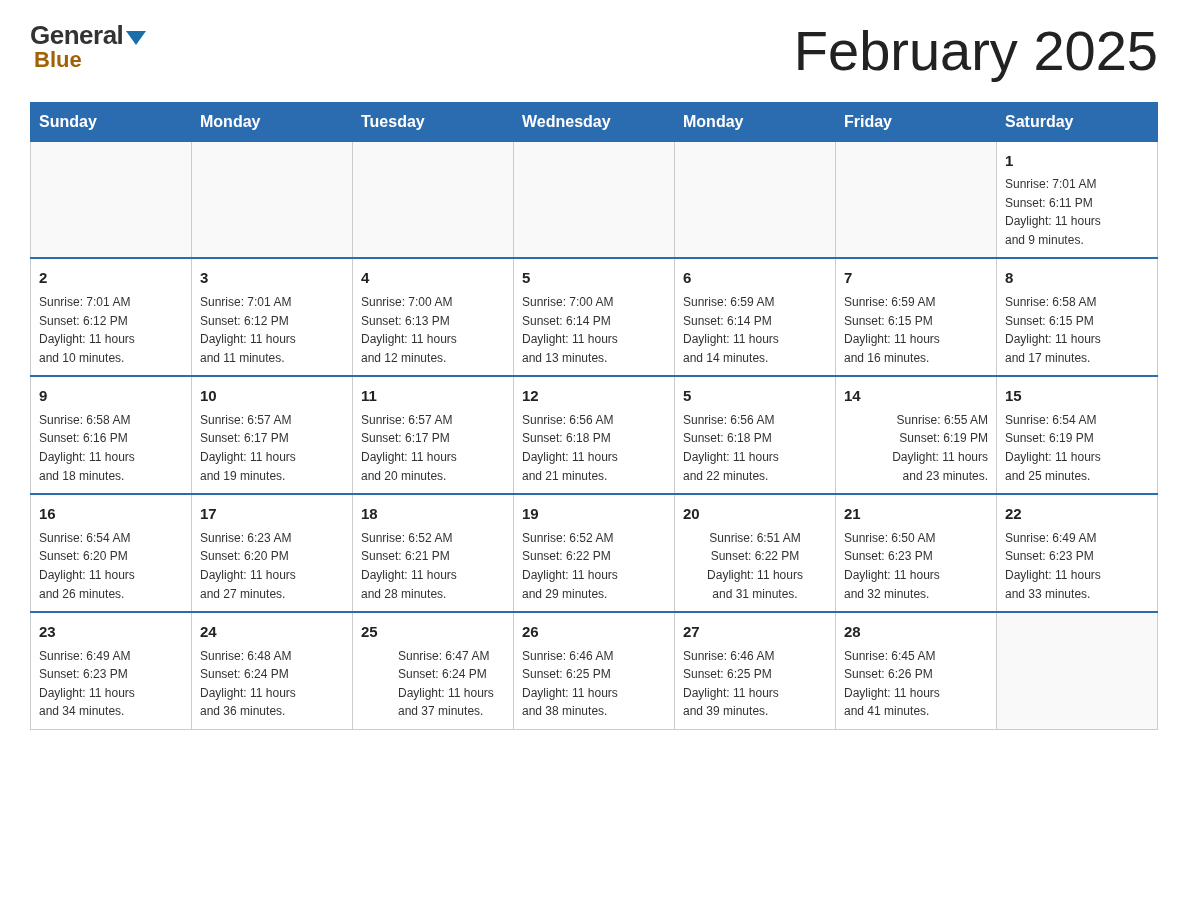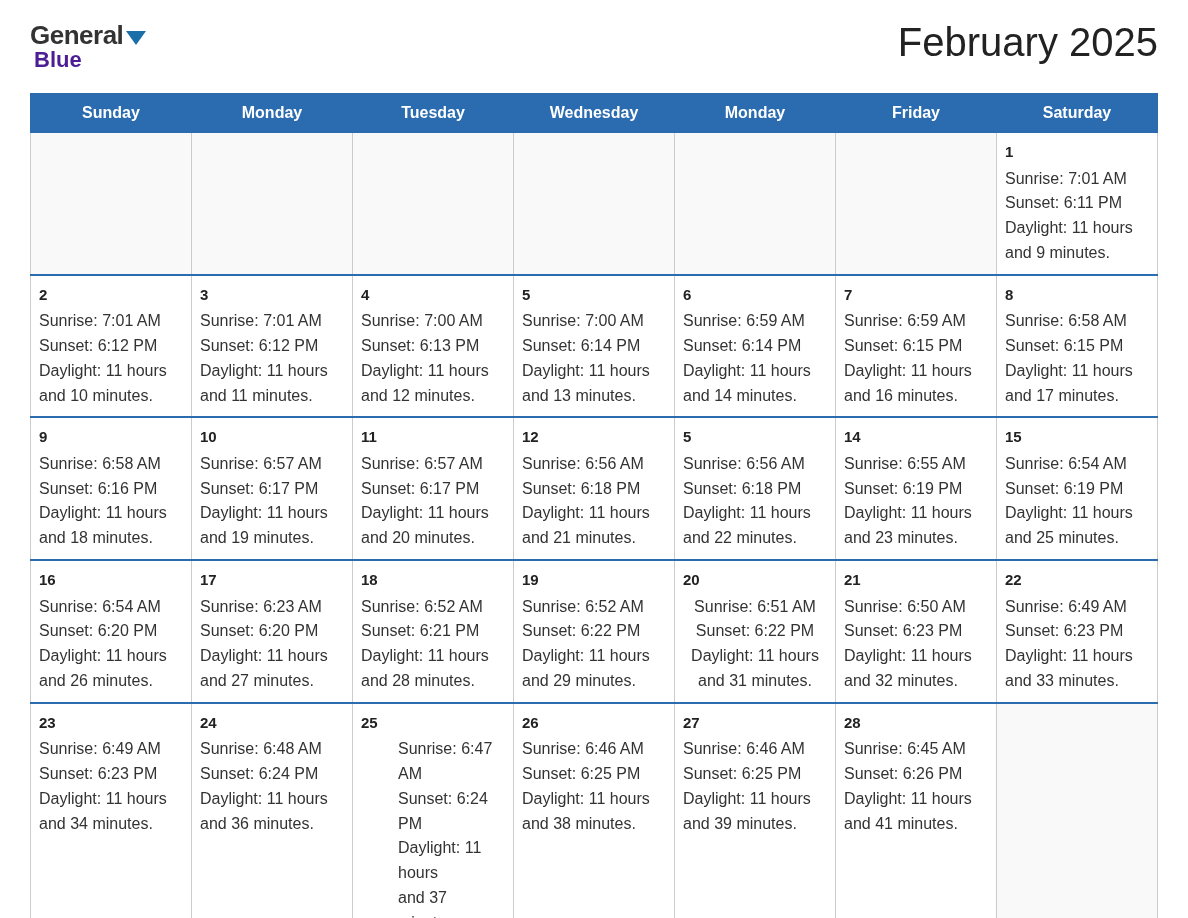--- a/index.html
+++ b/index.html
@@ -35,29 +35,29 @@
       height: 0;
       border-left: 10px solid transparent;
       border-right: 10px solid transparent;
       border-top: 14px solid #1a6fa8;
       margin-left: 3px;
       margin-top: 4px;
     }
     .logo-blue {
       font-size: 22px;
       font-weight: bold;
-      color: #4c1d95;
+      color: #a16207;
       margin-top: -4px;
       margin-left: 4px;
     }
     .title-area {
       text-align: right;
     }
     .month-title {
-      font-size: 40px;
+      font-size: 56px;
       font-weight: 300;
       color: #222;
       line-height: 1.1;
     }
     .location-title {
       font-size: 22px;
       color: #444;
       font-weight: 400;
       margin-top: 4px;
     }
@@ -65,21 +65,21 @@
       width: 100%;
       border-collapse: collapse;
       border: 1px solid #aaa;
     }
     .calendar th {
       background-color: #2b6cb0;
       color: #fff;
       padding: 10px 8px;
       font-size: 16px;
       font-weight: 600;
-      text-align: center;
+      text-align: left;
       border: 1px solid #2b6cb0;
     }
     .calendar td {
       vertical-align: top;
       padding: 8px;
       border: 1px solid #ccc;
       width: calc(100% / 7);
       min-height: 110px;
       height: 110px;
       font-size: 12.5px;
@@ -90,21 +90,21 @@
       background: #f9f9f9;
     }
     .day-number {
       font-size: 15px;
       font-weight: 600;
       color: #222;
       display: block;
       margin-bottom: 3px;
     }
     .day-info {
-      font-size: 16px;
+      font-size: 12px;
       color: #333;
       line-height: 1.55;
     }
     .row-divider td {
       border-top: 2px solid #2b6cb0;
     }
   </style>
 </head>
 <body>
 
@@ -231,21 +231,21 @@
         </td>
         <td>
           <span class="day-number">5</span>
           <div class="day-info" style="white-space: pre-line;">Sunrise: 6:56 AM
 Sunset: 6:18 PM
 Daylight: 11 hours
 and 22 minutes.</div>
         </td>
         <td>
           <span class="day-number">14</span>
-          <div class="day-info" style="white-space: pre-line;">Sunrise: 6:55 AM
+          <div class="day-info" style="white-space: pre-line; text-align: right;">Sunrise: 6:55 AM
 Sunset: 6:19 PM
 Daylight: 11 hours
 and 23 minutes.</div>
         </td>
         <td>
           <span class="day-number">15</span>
           <div class="day-info" style="white-space: pre-line;">Sunrise: 6:54 AM
 Sunset: 6:19 PM
 Daylight: 11 hours
 and 25 minutes.</div>

